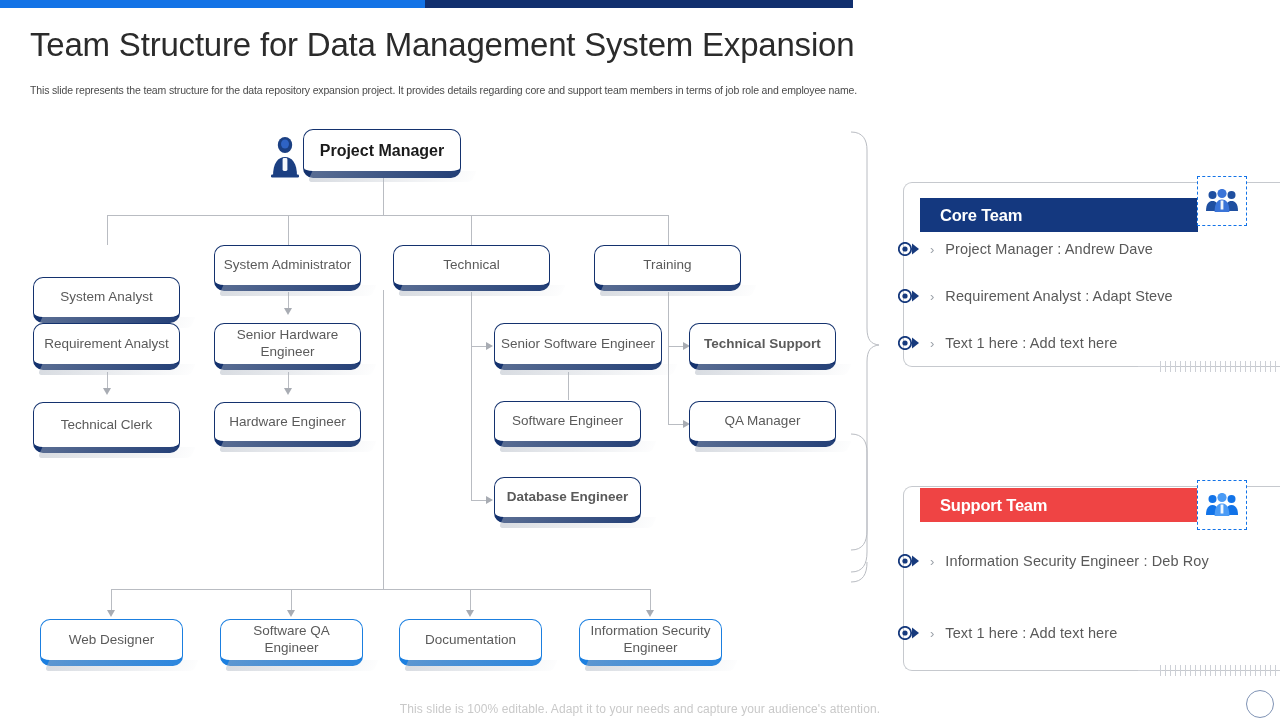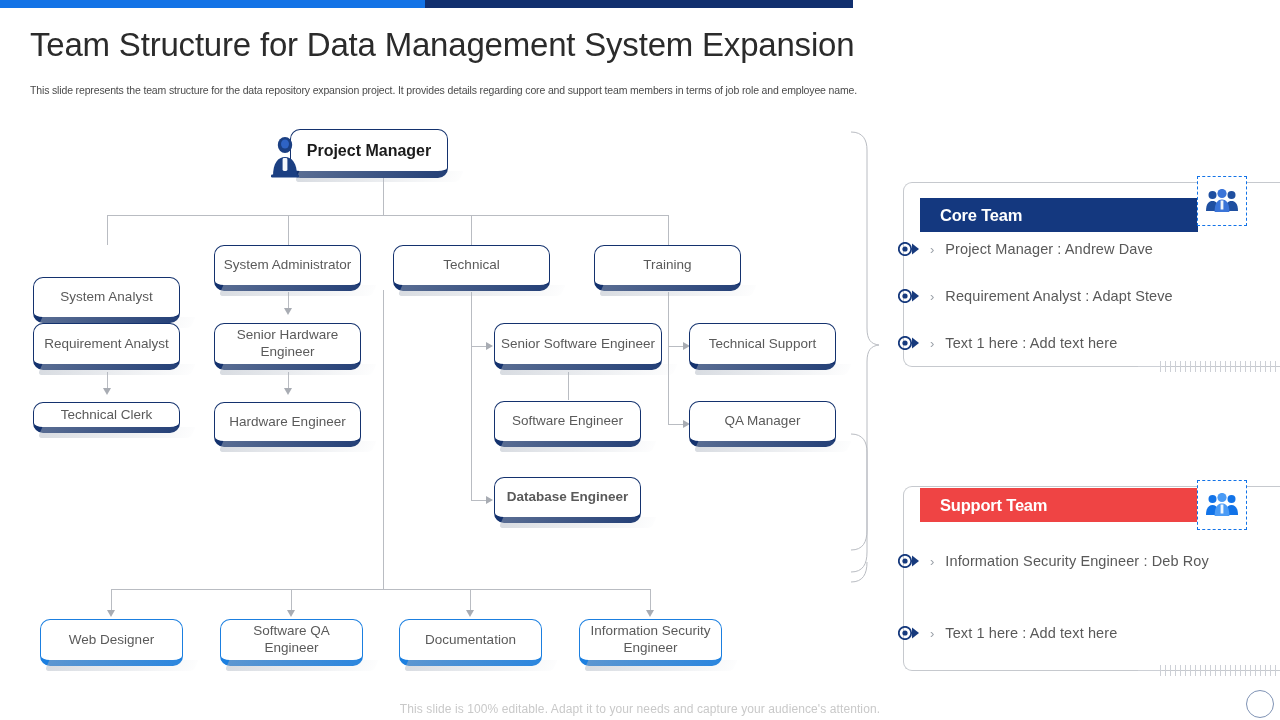--- a/index.html
+++ b/index.html
@@ -158,62 +158,62 @@
 <span id="pm-icon">
   <svg width="32" height="44" viewBox="0 0 32 44">
     <ellipse cx="16" cy="11" rx="7.2" ry="8" fill="#1b3f82"></ellipse>
     <ellipse cx="16" cy="10" rx="4" ry="4.6" fill="#2f63c4"></ellipse>
     <path d="M4 42 C4 29 9 23 16 23 C23 23 28 29 28 42 Z" fill="#1b3f82"></path>
     <rect x="13.6" y="24" width="4.8" height="13" rx="1.4" fill="#f4f7fc"></rect>
     <rect x="2" y="40.5" width="28" height="3" rx="1.2" fill="#1b3f82"></rect>
   </svg>
 </span>
 
-<div class="node root" style="left:290px;top:129px;width:158px;height:49px;">
+<div class="node root" style="left:303px;top:129px;width:158px;height:49px;">
   <span class="lbl">Project Manager</span>
 </div>
 
 <div class="node navy" style="left:33px;top:245px;width:147px;height:46px;margin-top:32px;">
   <span class="lbl">System Analyst</span>
 </div>
 <div class="node navy" style="left:214px;top:245px;width:147px;height:46px;">
   <span class="lbl">System Administrator</span>
 </div>
 <div class="node navy" style="left:393px;top:245px;width:157px;height:46px;">
   <span class="lbl">Technical</span>
 </div>
 <div class="node navy" style="left:594px;top:245px;width:147px;height:46px;">
   <span class="lbl">Training</span>
 </div>
 
 <div class="node navy" style="left:33px;top:323px;width:147px;height:47px;">
   <span class="lbl">Requirement Analyst</span>
 </div>
-<div class="node navy" style="left:33px;top:402px;width:147px;height:31px;">
+<div class="node navy" style="left:33px;top:402px;width:147px;height:51px;">
   <span class="lbl">Technical Clerk</span>
 </div>
 
 <div class="node navy" style="left:214px;top:323px;width:147px;height:47px;">
   <span class="lbl">Senior Hardware Engineer</span>
 </div>
 <div class="node navy" style="left:214px;top:402px;width:147px;height:45px;">
   <span class="lbl">Hardware Engineer</span>
 </div>
 
 <div class="node navy" style="left:494px;top:323px;width:168px;height:47px;">
   <span class="lbl">Senior Software Engineer</span>
 </div>
 <div class="node navy" style="left:494px;top:401px;width:147px;height:46px;">
   <span class="lbl">Software Engineer</span>
 </div>
 <div class="node navy" style="left:494px;top:477px;width:147px;height:46px;font-weight:bold;">
   <span class="lbl">Database Engineer</span>
 </div>
 
-<div class="node navy" style="left:689px;top:323px;width:147px;height:47px;">
+<div class="node navy" style="left:689px;top:323px;width:147px;height:47px;font-weight:bold;">
   <span class="lbl">Technical Support</span>
 </div>
 <div class="node navy" style="left:689px;top:401px;width:147px;height:46px;">
   <span class="lbl">QA Manager</span>
 </div>
 
 <div class="node blue" style="left:40px;top:619px;width:143px;height:47px;">
   <span class="lbl">Web Designer</span>
 </div>
 <div class="node blue" style="left:220px;top:619px;width:143px;height:47px;">

